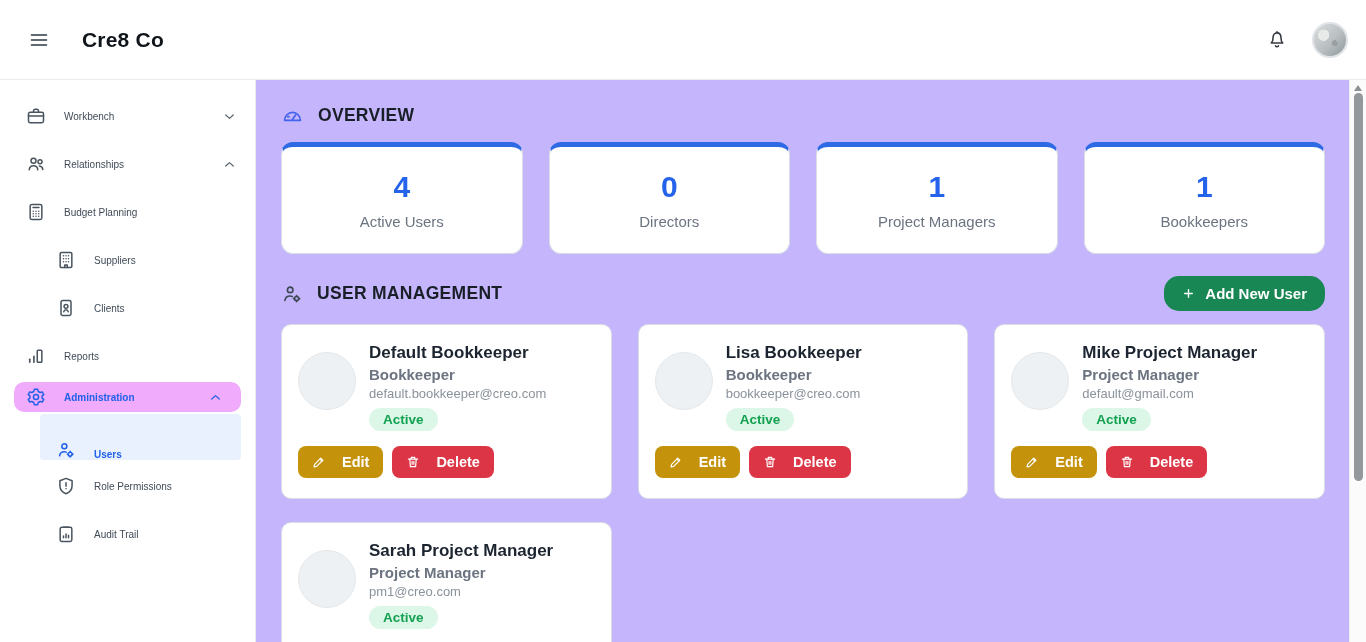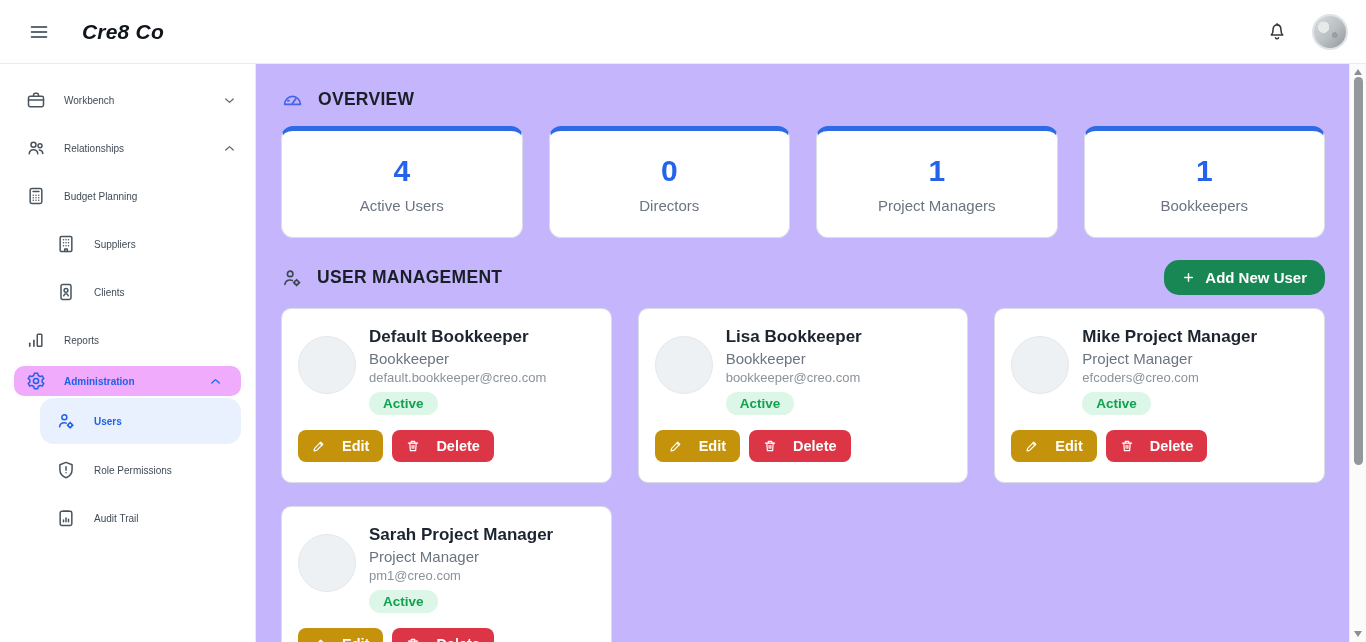--- a/index.html
+++ b/index.html
@@ -1,21 +1,21 @@
 <!DOCTYPE html>
 <html><head>
 <meta charset="utf-8">
 <style>
   * { margin:0; padding:0; box-sizing:border-box; }
   html,body { width:1366px; height:642px; overflow:hidden; background:#fff;
     font-family:"Liberation Sans", sans-serif; color:#212529; }
 
   
-  .header { height:64px; display:flex; align-items:center; padding:0 18px 0 22px;
-    border-bottom:1px solid #e9ecef; background:#fff;font-style:italic; }
+  .header { height:80px; display:flex; align-items:center; padding:0 18px 0 22px;
+    border-bottom:1px solid #e9ecef; background:#fff; }
   .hamburger { width:34px; height:34px; display:flex; align-items:center; justify-content:center;
     color:#5f6a72; cursor:pointer; background:none; border:none; }
   .brand { margin-left:26px; font-size:21px; font-weight:700; color:#10151b; letter-spacing:.2px; }
   .header-right { margin-left:auto; display:flex; align-items:center; gap:24px; }
   .bell { color:#343a40; cursor:pointer; background:none; border:none; display:flex; }
   .avatar { width:36px; height:36px; border-radius:50%; border:2px solid #dfe3e7; cursor:pointer;
     background:
       radial-gradient(circle at 30% 35%, #e8eaea 0 18%, transparent 19%),
       radial-gradient(circle at 65% 60%, #9aa0a2 0 10%, transparent 11%),
       linear-gradient(135deg,#d9dcdd 0%,#b9bfc1 55%,#8f979b 100%); }
@@ -27,22 +27,22 @@
   .sidebar { width:256px; flex-shrink:0; border-right:1px solid #e9ecef; padding-top:12px; background:#fff; }
   .nav-item { display:flex; align-items:center; height:48px; padding:0 18px 0 26px;
     color:#404b57; font-size:10px; gap:18px; cursor:pointer; }
   .nav-item .nav-icon { width:20px; height:20px; display:flex; flex-shrink:0; color:#49545e; }
   .nav-item .nav-label { flex:1; }
   .nav-item .chev { display:flex; color:#5b656e; }
   .nav-item.sub { padding-left:56px; }
   .nav-item.active-parent { margin:2px 14px; height:30px; padding-left:12px; border-radius:10px;
     background:#f0abfc; color:#2160e8; font-weight:700; }
   .nav-item.active-parent .nav-icon, .nav-item.active-parent .chev { color:#2160e8; }
-  .nav-item.active-sub { margin:2px 14px 2px 40px; height:46px; padding-left:16px; border-radius:14px;
-    background:#e9f1fe; color:#2160e8; font-weight:700; }
+  .nav-item.active-sub { margin:2px 14px 2px 40px; height:46px; padding-left:16px; border-radius:4px;
+    background:#e9f1fe; color:#2160e8; font-weight:700;align-items:flex-end; }
   .nav-item.active-sub .nav-icon { color:#2160e8; }
 
   
   .main { flex:1; position:relative; overflow:hidden; padding:24px 41px 0 25px; background:#c4b5fd; }
 
   .section-heading { display:flex; align-items:center; gap:14px;
     font-size:17.5px; font-weight:700; color:#191f26; letter-spacing:.3px; }
   .section-heading .h-icon { display:flex; }
   .h-icon.blue { color:#4263eb; }
   .h-icon.slate { color:#3d4852; }
@@ -59,21 +59,21 @@
     font-family:inherit; cursor:pointer;justify-content:center; }
 
   .users-grid { display:grid; grid-template-columns:repeat(3,1fr); gap:23px 26px; }
   .user-card { height:175px; background:#fff; border:1px solid #d9dee4; border-radius:10px;
     padding:18px 16px; }
   .user-top { display:flex; gap:13px; }
   .user-avatar { width:58px; height:58px; border-radius:50%; background:#eef1f3;
     border:1px solid #e5e8eb; flex-shrink:0; margin-top:9px; }
   .user-info { display:flex; flex-direction:column; }
   .user-name { font-size:17px; font-weight:700; color:#1c2430; margin-bottom:3px; }
-  .user-role { font-size:15px; color:#6b7480; margin-bottom:3px; }
+  .user-role { font-size:15px; color:#6b7480; margin-bottom:3px;font-weight:bold; }
   .user-email { font-size:13px; color:#8a929b; }
   .status-badge { margin-top:7px; align-self:flex-start; background:#dcf7e7; color:#12a150;
     font-size:13.5px; font-weight:700; padding:4px 14px; border-radius:13px; }
   .user-actions { display:flex; gap:9px; margin-top:15px; }
   .btn { display:flex; align-items:center; gap:16px; border:none; border-radius:8px; color:#fff;
     font-size:14.5px; font-weight:700; font-family:inherit; padding:8px 14px; cursor:pointer; }
   .btn-edit { background:#c5920b; }
   .btn-delete { background:#dc3545; }
 
   
@@ -368,21 +368,21 @@
           </button>
         </div>
       </div>
 
       <div class="user-card">
         <div class="user-top">
           <div class="user-avatar"></div>
           <div class="user-info">
             <div class="user-name">Mike Project Manager</div>
             <div class="user-role">Project Manager</div>
-            <div class="user-email">efcoders@creo.com</div>
+            <div class="user-email">default@gmail.com</div>
             <div class="status-badge">Active</div>
           </div>
         </div>
         <div class="user-actions">
           <button class="btn btn-edit">
             <span>
                 <svg width="14" height="14" viewBox="0 0 24 24" fill="none" stroke="currentColor" stroke-width="2" stroke-linecap="round" stroke-linejoin="round">
                   <path d="M15 5.5l3.5 3.5L8 19.5 3.5 20.5 4.5 16z"></path>
                   <path d="M13.5 7l3.5 3.5"></path>
                 </svg>

